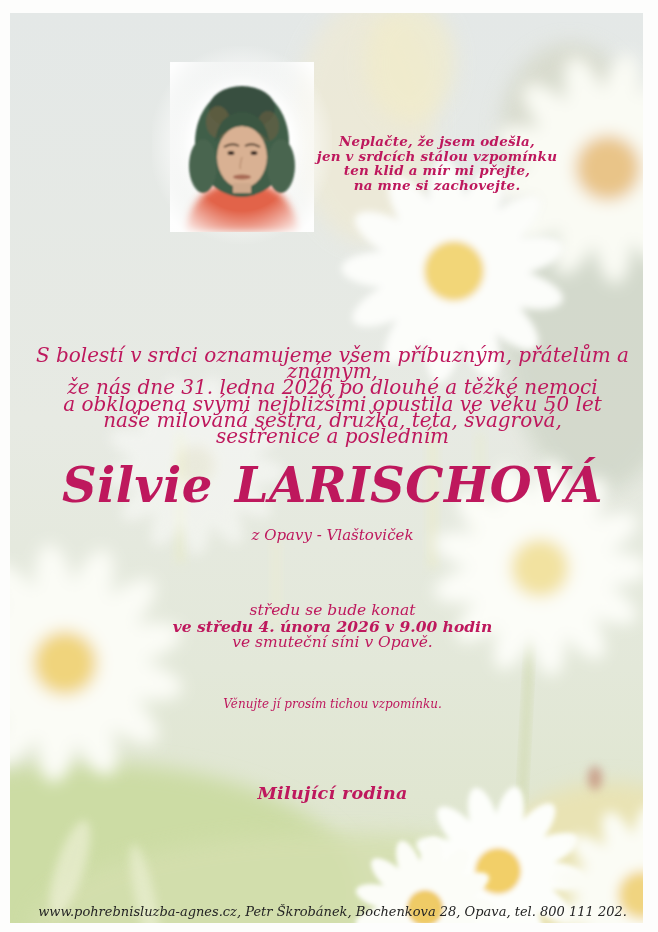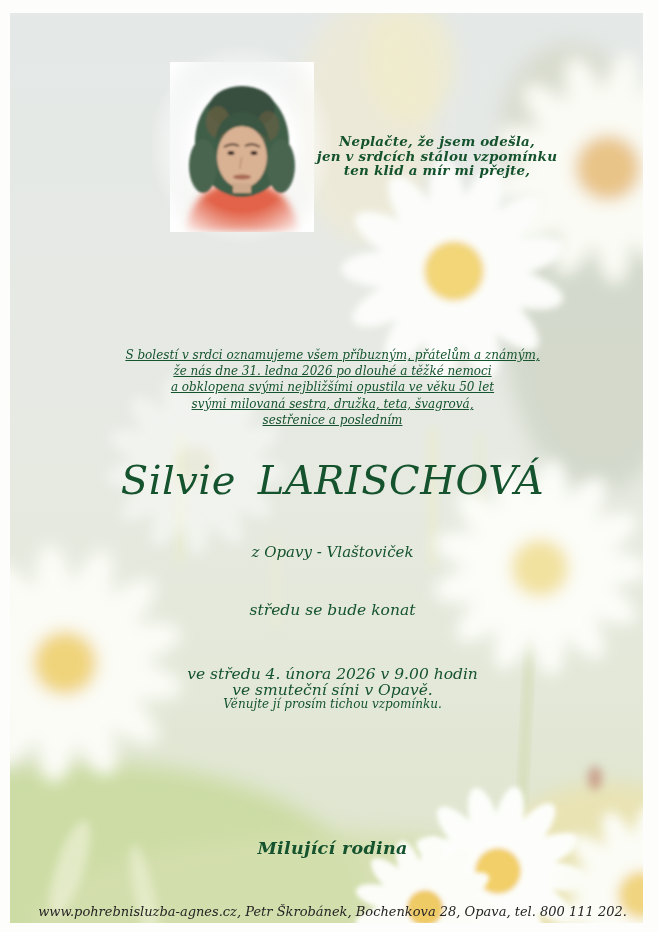--- a/index.html
+++ b/index.html
@@ -11,31 +11,31 @@
     position:absolute;left:10px;top:13px;width:633px;height:910px;overflow:hidden;
   }
   .bg-svg{position:absolute;left:0;top:0;width:633px;height:910px;}
   
   .portrait{
     position:absolute;left:142px;top:33px;width:180px;height:210px;
     background:radial-gradient(ellipse 52% 48% at 50% 47%, #ffffff 52%, rgba(255,255,255,0) 100%);
   }
   .portrait svg{position:absolute;left:18px;top:16px;}
   
-  .txt{position:absolute;text-align:center;color:#14532d;font-style:italic;}
+  .txt{position:absolute;text-align:center;color:#be185d;font-style:italic;}
   .center-col{left:12px;width:621px;}
   .verse{top:121px;left:262px;width:330px;font-size:13.5px;line-height:14.5px;font-weight:bold;letter-spacing:.2px;}
-  .announcement{top:334px;font-size:12px;line-height:16.2px;text-decoration:underline;}
-  .name-line{top:444px;font-size:40px;font-weight:normal;letter-spacing:.5px;white-space:nowrap;}
+  .announcement{top:334px;font-size:20px;line-height:16.2px;}
+  .name-line{top:444px;font-size:48px;font-weight:bold;letter-spacing:.5px;white-space:nowrap;}
   .name-line .gap{display:inline-block;width:22px;}
-  .origin{top:530px;font-size:15px;}
+  .origin{top:513px;font-size:15px;}
   .funeral{top:590px;font-size:15.5px;line-height:15.8px;}
-  .funeral .bold{font-weight:normal;margin-top:48px;}
+  .funeral .bold{font-weight:bold;}
   .memorial{top:684px;font-size:12px;}
-  .signature{top:825px;font-size:17.5px;font-weight:bold;letter-spacing:.3px;}
+  .signature{top:770px;font-size:17.5px;font-weight:bold;letter-spacing:.3px;}
   .footer{top:891px;font-size:13px;color:#242424;}
 </style>
 </head>
 <body>
 
 <div class="scan">
 
   <svg class="bg-svg" viewBox="0 0 633 910" preserveAspectRatio="none">
     <defs>
       <linearGradient id="base" x1="0" y1="0" x2="0" y2="1">
@@ -166,27 +166,28 @@
         <rect x="63" y="121" width="18" height="10" fill="#cfa98c"></rect>
       </g>
       <rect width="144" height="170" fill="url(#pvE)"></rect>
     </svg>
   </div>
 
   <div class="txt verse">
     <div>Neplačte, že jsem odešla,</div>
     <div>jen v srdcích stálou vzpomínku</div>
     <div>ten klid a mír mi přejte,</div>
+    <div>na mne si zachovejte.</div>
   </div>
 
   <div class="txt announcement center-col">
     <div>S bolestí v srdci oznamujeme všem příbuzným, přátelům a známým,</div>
     <div>že nás dne 31. ledna 2026 po dlouhé a těžké nemoci</div>
     <div>a obklopena svými nejbližšími opustila ve věku 50 let</div>
-    <div>svými milovaná sestra, družka, teta, švagrová,</div>
+    <div>naše milovaná sestra, družka, teta, švagrová,</div>
     <div>sestřenice a posledním</div>
   </div>
 
   <div class="txt name-line center-col">
     <span>Silvie</span><span class="gap"></span><span>LARISCHOVÁ</span>
   </div>
 
   <div class="txt origin center-col">z Opavy - Vlaštoviček</div>
 
   <div class="txt funeral center-col">

